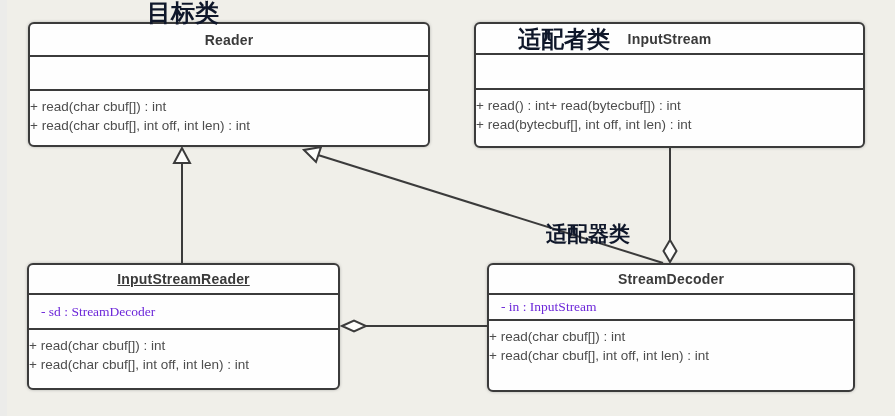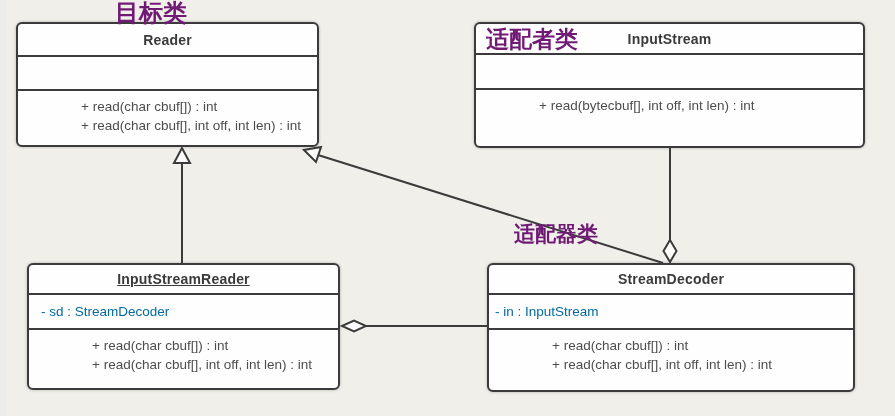--- a/index.html
+++ b/index.html
@@ -24,44 +24,44 @@
     display:flex; flex-direction:column;
   }
   .cb-title {
     border-bottom:2px solid #3b3b3b;
     font-weight:bold; font-size:14px; color:#3a3a3a;
     display:flex; align-items:center; justify-content:center;
     letter-spacing:.2px;
   }
   .cb-attrs {
     border-bottom:2px solid #3b3b3b;
-    font-size:13.5px; color:#0369a1;
-    display:flex; align-items:center; padding-left:12px;
+    font-size:13.5px; color:#6d28d9;
+    display:flex; align-items:center; padding-left:12px;font-family:Liberation Serif, serif;
   }
   .cb-methods {
     flex:1; font-size:13.5px; color:#4d4d4d;
-    padding:6px 0 0 20px; line-height:19px; white-space:nowrap;margin-left:43px;
+    padding:6px 0 0 0; line-height:19px; white-space:nowrap;
   }
   
-  .box-reader { left:16px; top:22px; width:303px; height:125px; }
+  .box-reader { left:28px; top:22px; width:402px; height:125px; }
   .box-reader .cb-title { height:33px; }
   .box-reader .cb-attrs { height:34px; }
   .box-inputstream { left:474px; top:22px; width:391px; height:126px; }
   .box-inputstream .cb-title { height:31px;text-align:center; }
   .box-inputstream .cb-attrs { height:35px; }
   .box-isr { left:27px; top:263px; width:313px; height:127px; }
   .box-isr .cb-title { height:30px;text-decoration:underline; }
   .box-isr .cb-attrs { height:35px; }
   .box-sd { left:487px; top:263px; width:368px; height:129px; }
   .box-sd .cb-title { height:30px; }
-  .box-sd .cb-attrs { height:35px;padding-left:6px; }
+  .box-sd .cb-attrs { height:26px; }
   
   .annotation {
-    position:absolute; color:#701a75; font-weight:bold;
-    white-space:nowrap; line-height:1.1;
+    position:absolute; color:#0f172a; font-weight:bold;
+    white-space:nowrap; line-height:1.1;margin-left:32px;
   }
   .ann-target  { left:115px; top:0px;   font-size:24px; }
   .ann-adaptee { left:486px; top:27px;  font-size:23px; }
   .ann-adapter { left:514px; top:222px; font-size:21px; }
   .watermark {
     position:absolute; left:725px; top:384px;
     font-size:16px; color:#b5b3ab; white-space:nowrap;
     text-shadow:1px 1px 0 #fbfaf6;
   }
 </style>
@@ -100,20 +100,21 @@
     <div class="cb-methods">
       <div>+ read(char cbuf[]) : int</div>
       <div>+ read(char cbuf[], int off, int len) : int</div>
     </div>
   </div>
 
   <div class="class-box box-inputstream">
     <div class="cb-title">InputStream</div>
     <div class="cb-attrs"></div>
     <div class="cb-methods">
+      <div>+ read() : int+ read(bytecbuf[]) : int</div>
       <div>+ read(bytecbuf[], int off, int len) : int</div>
     </div>
   </div>
 
   <div class="class-box box-isr">
     <div class="cb-title">InputStreamReader</div>
     <div class="cb-attrs">
       <div>- sd : StreamDecoder</div>
     </div>
     <div class="cb-methods">

